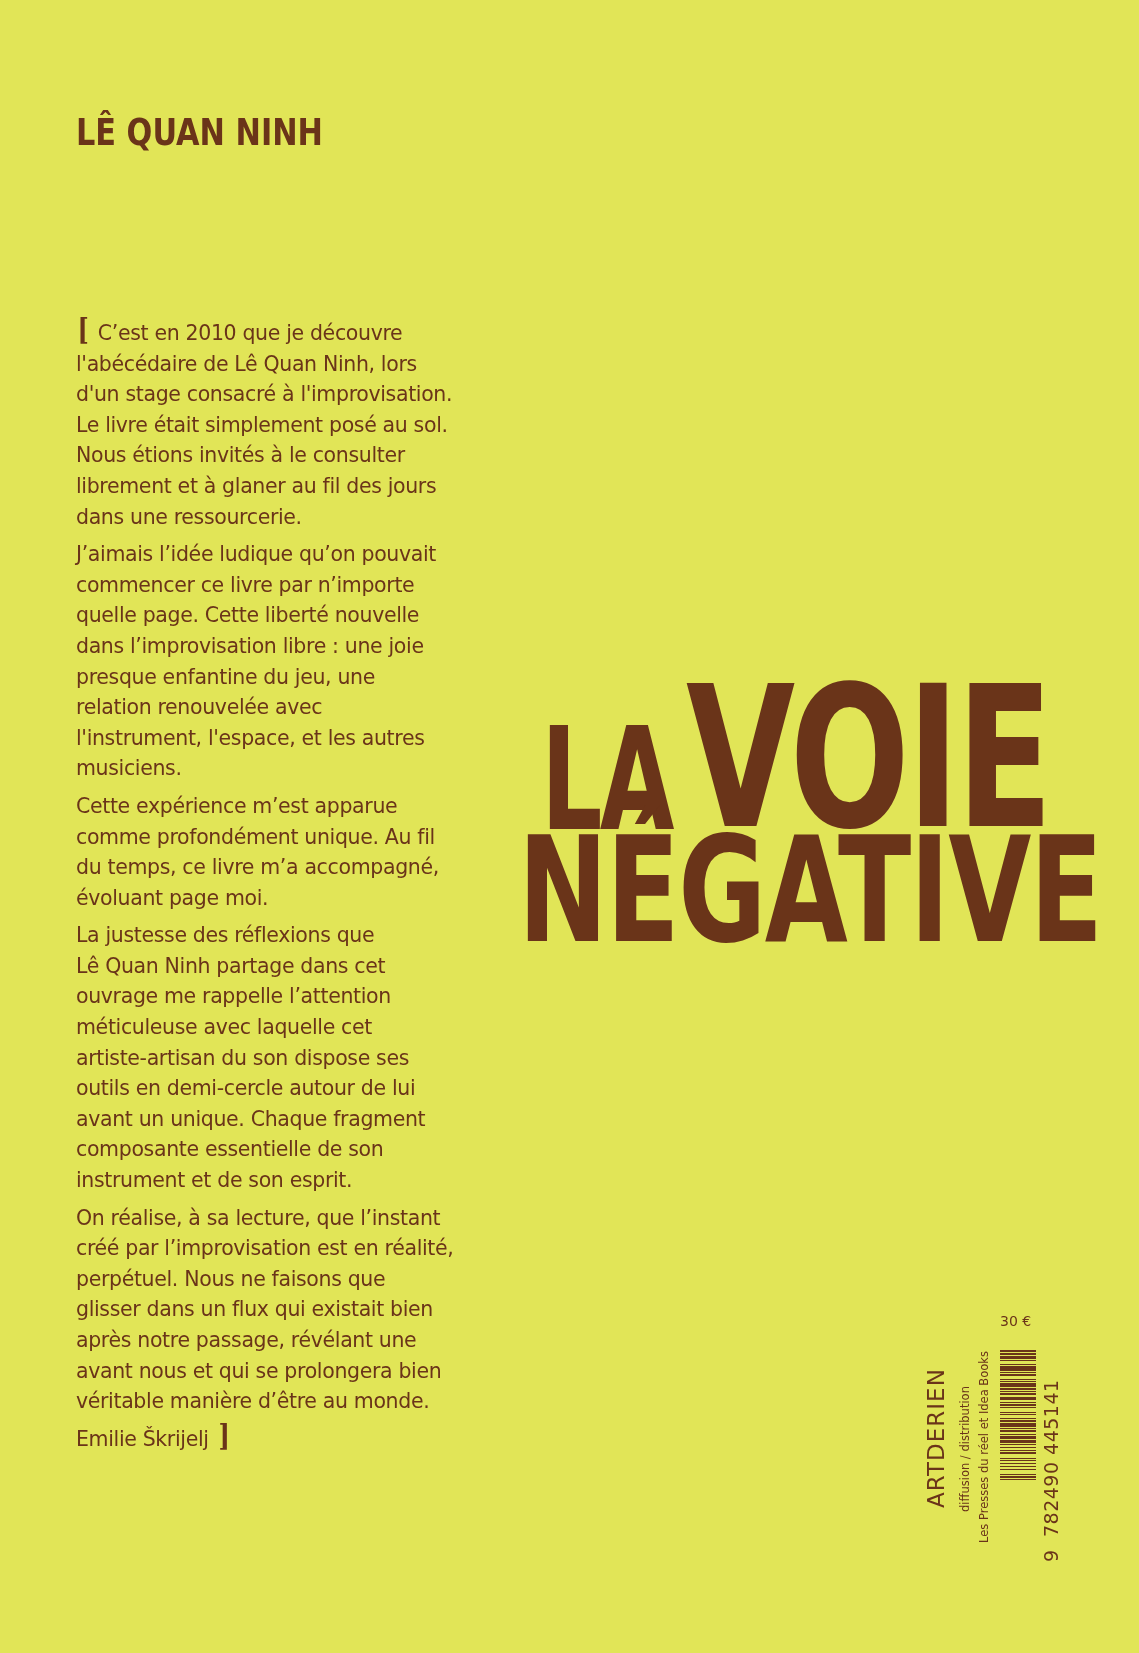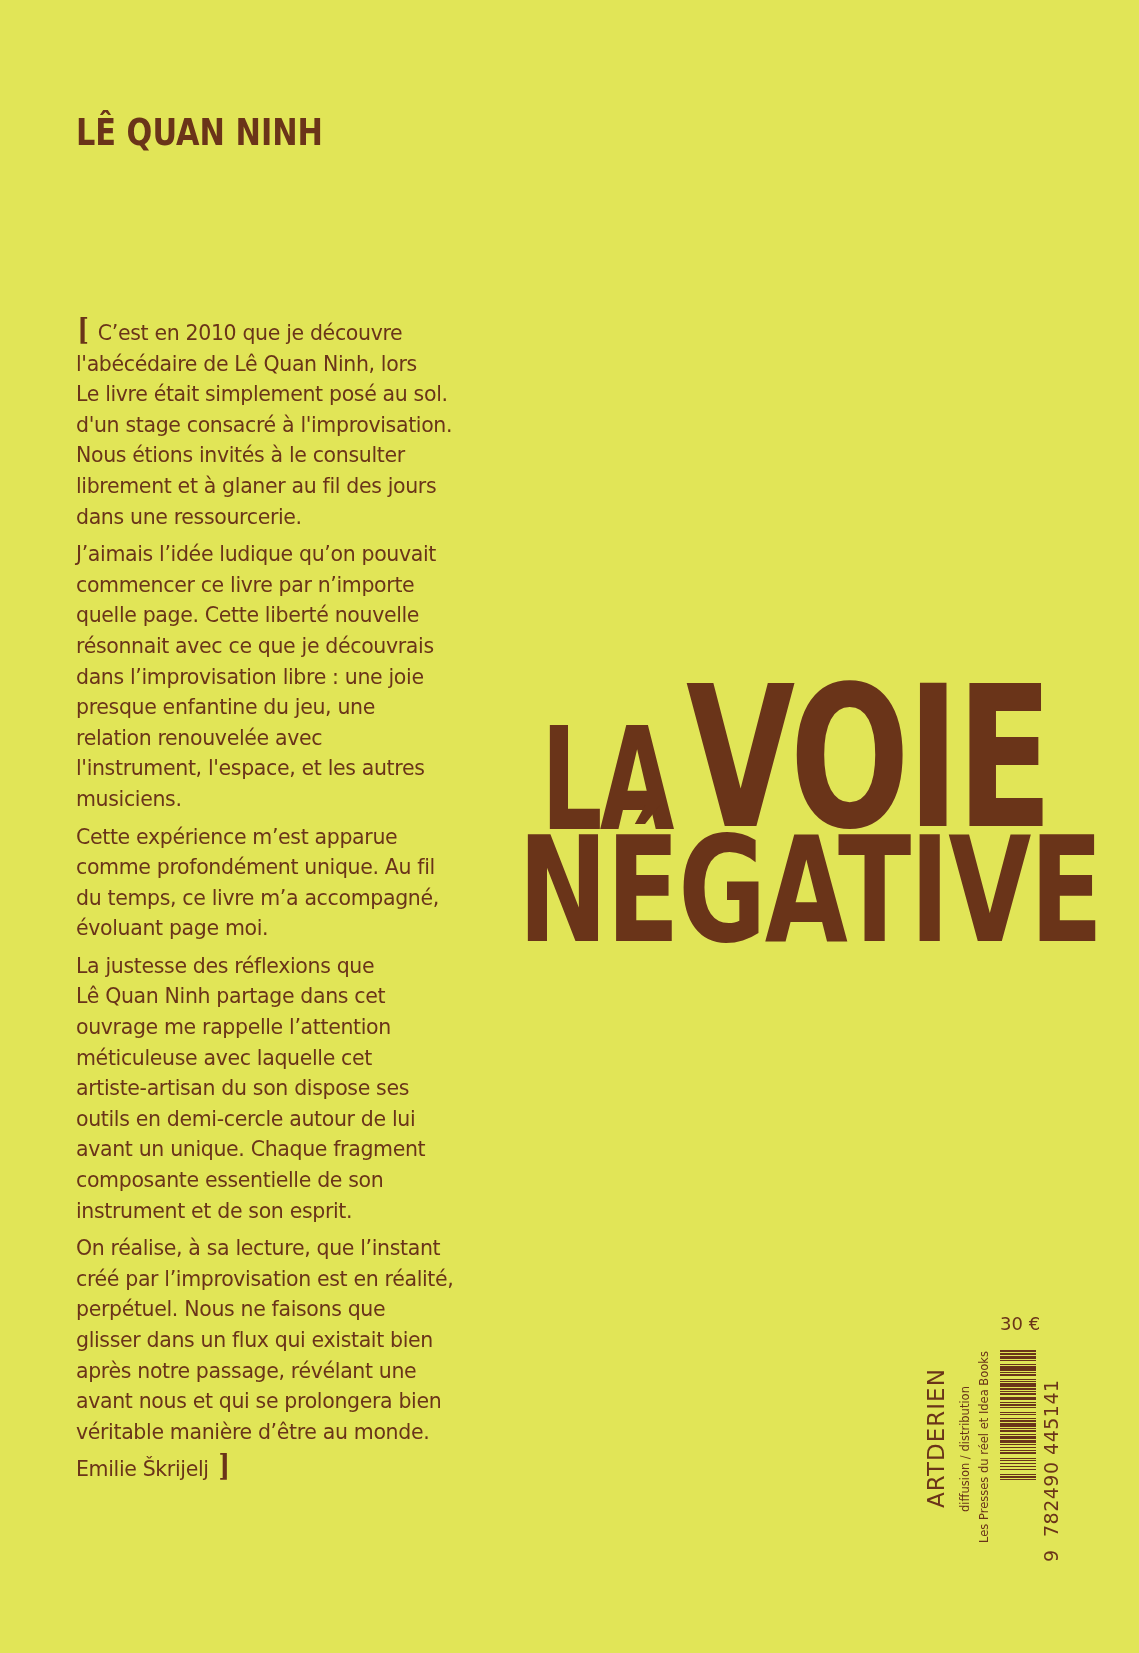--- a/index.html
+++ b/index.html
@@ -101,21 +101,21 @@
     left: 915px;
     top: 1300px;
     width: 150px;
     height: 290px;
   }
   .price {
     position: absolute;
     left: 85px;
     top: 13px;
     font-family: "DejaVu Sans", sans-serif;
-    font-size: 18px;
+    font-size: 14px;
     color: #6a3419;
     white-space: nowrap;
   }
   .vert {
     position: absolute;
     transform: rotate(-90deg);
     transform-origin: left top;
     white-space: nowrap;
     color: #6a3419;
     font-family: "DejaVu Sans", sans-serif;
@@ -168,31 +168,30 @@
 <body>
 
 <div>
 
   <div class="author">LÊ QUAN NINH</div>
 
   <div class="blurb">
     <p>
       <span class="line"><span class="bracket">[</span><span>C’est en 2010 que je découvre</span></span>
       <span class="line">l'abécédaire de Lê Quan Ninh, lors</span>
+      <span class="line">d'un stage consacré à l'improvisation.</span>
       <span class="line">Le livre était simplement posé au sol.</span>
-      <span class="line">d'un stage consacré à l'improvisation.</span>
       <span class="line">Nous étions invités à le consulter</span>
       <span class="line">librement et à glaner au fil des jours</span>
       <span class="line">dans une ressourcerie.</span>
     </p>
     <p>
       <span class="line">J’aimais l’idée ludique qu’on pouvait</span>
       <span class="line">commencer ce livre par n’importe</span>
       <span class="line">quelle page. Cette liberté nouvelle</span>
-      <span class="line">résonnait avec ce que je découvrais</span>
       <span class="line">dans l’improvisation libre : une joie</span>
       <span class="line">presque enfantine du jeu, une</span>
       <span class="line">relation renouvelée avec</span>
       <span class="line">l'instrument, l'espace, et les autres</span>
       <span class="line">musiciens.</span>
     </p>
     <p>
       <span class="line">Cette expérience m’est apparue</span>
       <span class="line">comme profondément unique. Au fil</span>
       <span class="line">du temps, ce livre m’a accompagné,</span>

